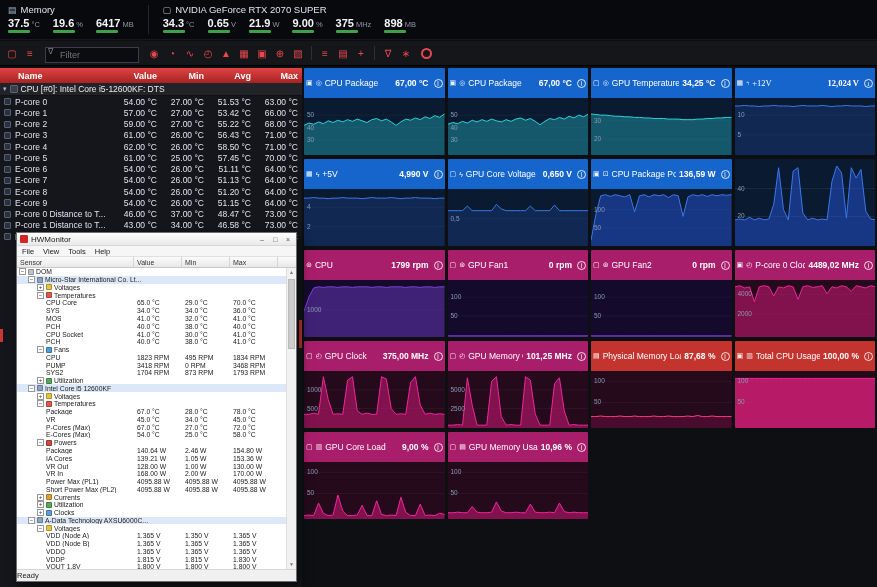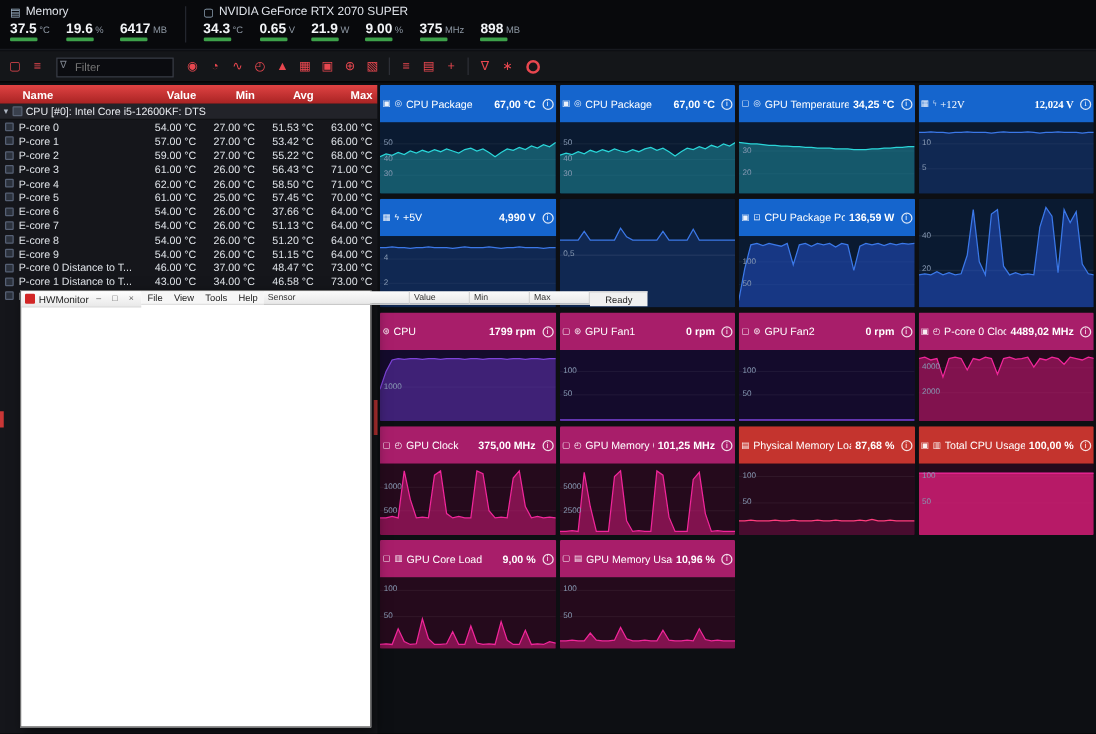--- a/index.html
+++ b/index.html
@@ -49,41 +49,41 @@
 .panel-head{height:30px;display:flex;align-items:center;padding:0 2px;gap:3px;color:#fff;font-size:8.5px;flex:none}
 .ph-icon{font-size:7px;opacity:.92}
 .ph-label{white-space:nowrap;overflow:hidden}
 .ph-value{margin-left:auto;font-weight:bold;font-size:8.5px;white-space:nowrap}
 .ph-info{width:9px;height:9px;border:1px solid rgba(255,255,255,.85);border-radius:50%;font-size:6.5px;line-height:7px;text-align:center;flex:none;margin-left:2px}
 .panel-body{flex:1;position:relative}
 .panel-body svg{position:absolute;inset:0;width:100%;height:100%;display:block}
 .tick{position:absolute;left:3px;transform:translateY(-55%);font-size:6.5px;color:#8799b3;z-index:2}
 
 
-.hw-window{position:absolute;left:16px;top:232px;width:281px;height:350px;background:#fff;border:1px solid #6f6f6f;box-shadow:3px 4px 10px rgba(0,0,0,.6);color:#1a1a1a;display:flex;flex-direction:row}
+.hw-window{position:absolute;left:16px;top:232px;width:281px;height:350px;background:#fff;border:1px solid #6f6f6f;box-shadow:3px 4px 10px rgba(0,0,0,.6);color:#1a1a1a;display:flex;flex-direction:column}
 .hw-title{height:13px;background:linear-gradient(#fefefe,#e9e9e9);display:flex;align-items:center;gap:3px;padding:0 3px;font-size:8px;border-bottom:1px solid #d8d8d8;flex:none}
 .hw-appicon{width:8px;height:8px;background:#d22626;border-radius:1px;flex:none}
 .hw-title-text{flex:1}
 .hw-winbtn{width:10px;text-align:center;color:#555;font-size:7px}
 .hw-menu{height:11px;display:flex;align-items:center;gap:9px;padding:0 5px;font-size:7.5px;background:#f6f6f6;border-bottom:1px solid #e0e0e0;flex:none}
 .hw-colhead{height:11px;display:flex;align-items:center;background:linear-gradient(#fbfbfb,#e8e8e8);border-bottom:1px solid #c9c9c9;font-size:7px;color:#333;flex:none}
 .hc{border-right:1px solid #d5d5d5;padding-left:3px;height:100%;display:flex;align-items:center}
 .hc-sensor{width:117px}.hc-val{width:48px}.hc-min{width:48px}.hc-max{width:48px}
 .hw-body{position:relative;flex:1;overflow:hidden;background:#fff}
 .hw-row{position:relative;display:flex;align-items:center;height:7.77px;font-size:6.8px;line-height:7px;white-space:nowrap}
 .hw-device{background:#dce8f7}
 .hw-toggle{width:7px;height:7px;border:1px solid #979797;background:#fff;font-size:6px;line-height:5px;text-align:center;margin-right:2px;flex:none;color:#333}
 .hw-icon{width:6px;height:6px;border-radius:1px;margin-right:2px;flex:none;border:1px solid rgba(0,0,0,.25)}
 .hw-label{overflow:hidden;max-width:106px}
 .hw-val{position:absolute;top:0;height:100%;display:flex;align-items:center}
 .hw-c1{left:120px}.hw-c2{left:168px}.hw-c3{left:216px}
 .hw-scroll{position:absolute;right:0;top:0;bottom:0;width:10px;background:#f1f1f1;border-left:1px solid #dedede}
 .hw-thumb{position:absolute;left:1px;right:1px;top:11px;height:70px;background:#cdcdcd;border:1px solid #b9b9b9}
 .hw-arrow{position:absolute;left:0;right:0;height:9px;color:#777;font-size:5px;text-align:center;line-height:9px}
-.hw-status{height:12px;background:#f0f0f0;border-top:1px solid #d6d6d6;display:flex;align-items:center;padding:0 12px;font-size:7.5px;color:#222;flex:none}
+.hw-status{height:12px;background:#f0f0f0;border-top:1px solid #d6d6d6;display:flex;align-items:center;padding:0 0;font-size:7.5px;color:#222;flex:none}
 </style>
 </head>
 <body>
 
 <div class="app">
 
   <div class="topbar">
     <div class="tb-group">
       <div class="tb-label-row">
         <span class="tb-icon">▤</span>
@@ -256,21 +256,21 @@
           <span class="s-val">61.00 °C</span>
           <span class="s-val">25.00 °C</span>
           <span class="s-val">57.45 °C</span>
           <span class="s-val">70.00 °C</span>
         </div>
         <div class="s-row">
           <span class="s-icon"></span>
           <span class="s-name">E-core 6</span>
           <span class="s-val">54.00 °C</span>
           <span class="s-val">26.00 °C</span>
-          <span class="s-val">37.66 °C</span>
+          <span class="s-val">51.11 °C</span>
           <span class="s-val">64.00 °C</span>
         </div>
         <div class="s-row">
           <span class="s-icon"></span>
           <span class="s-name">E-core 7</span>
           <span class="s-val">54.00 °C</span>
           <span class="s-val">26.00 °C</span>
           <span class="s-val">51.13 °C</span>
           <span class="s-val">64.00 °C</span>
         </div>
@@ -413,20 +413,27 @@
             <line x1="0" x2="100" y1="12.80" y2="12.80" stroke="rgba(255,255,255,0.07)" stroke-width="0.5"></line>
             <line x1="0" x2="100" y1="26.40" y2="26.40" stroke="rgba(255,255,255,0.07)" stroke-width="0.5"></line>
             <polygon points="0,40 0.00,6.40 3.45,6.40 6.90,6.00 10.34,6.40 13.79,6.40 17.24,6.80 20.69,6.40 24.14,6.40 27.59,6.00 31.03,6.40 34.48,6.40 37.93,6.40 41.38,6.80 44.83,6.40 48.28,6.00 51.72,6.40 55.17,6.40 58.62,6.40 62.07,6.00 65.52,6.40 68.97,6.80 72.41,6.40 75.86,6.40 79.31,6.00 82.76,6.40 86.21,6.40 89.66,6.40 93.10,6.80 96.55,6.40 100.00,6.40 100,40" fill="rgba(40,90,200,0.22)"></polygon>
             <polyline points="0.00,6.40 3.45,6.40 6.90,6.00 10.34,6.40 13.79,6.40 17.24,6.80 20.69,6.40 24.14,6.40 27.59,6.00 31.03,6.40 34.48,6.40 37.93,6.40 41.38,6.80 44.83,6.40 48.28,6.00 51.72,6.40 55.17,6.40 58.62,6.40 62.07,6.00 65.52,6.40 68.97,6.80 72.41,6.40 75.86,6.40 79.31,6.00 82.76,6.40 86.21,6.40 89.66,6.40 93.10,6.80 96.55,6.40 100.00,6.40" fill="none" stroke="#3b78e8" stroke-width="1" vector-effect="non-scaling-stroke"></polyline>
           </svg>
           <span class="tick" style="top: 32%;">4</span>
           <span class="tick" style="top: 66%;">2</span>
         </div>
       </div>
       <div class="panel">
+        <div class="panel-head" style="background: rgb(21, 101, 205);">
+          <span class="ph-icon">▢</span>
+          <span class="ph-icon">ϟ</span>
+          <span class="ph-label">GPU Core Voltage</span>
+          <span class="ph-value">0,650 V</span>
+          <span class="ph-info">i</span>
+        </div>
         <div class="panel-body" style="background: rgb(10, 26, 49);">
           <svg viewBox="0 0 100 40" preserveAspectRatio="none">
             <line x1="0" x2="100" y1="20.80" y2="20.80" stroke="rgba(255,255,255,0.07)" stroke-width="0.5"></line>
             <polygon points="0,40 0.00,15.20 3.45,15.20 6.90,15.20 10.34,15.20 13.79,12.00 17.24,15.20 20.69,15.20 24.14,15.20 27.59,15.20 31.03,15.20 34.48,10.80 37.93,14.00 41.38,15.20 44.83,15.20 48.28,15.20 51.72,15.20 55.17,15.20 58.62,12.00 62.07,15.20 65.52,15.20 68.97,15.20 72.41,15.20 75.86,11.20 79.31,15.20 82.76,15.20 86.21,15.20 89.66,15.20 93.10,15.20 96.55,15.20 100.00,15.20 100,40" fill="rgba(40,90,200,0.22)"></polygon>
             <polyline points="0.00,15.20 3.45,15.20 6.90,15.20 10.34,15.20 13.79,12.00 17.24,15.20 20.69,15.20 24.14,15.20 27.59,15.20 31.03,15.20 34.48,10.80 37.93,14.00 41.38,15.20 44.83,15.20 48.28,15.20 51.72,15.20 55.17,15.20 58.62,12.00 62.07,15.20 65.52,15.20 68.97,15.20 72.41,15.20 75.86,11.20 79.31,15.20 82.76,15.20 86.21,15.20 89.66,15.20 93.10,15.20 96.55,15.20 100.00,15.20" fill="none" stroke="#3b78e8" stroke-width="1" vector-effect="non-scaling-stroke"></polyline>
           </svg>
           <span class="tick" style="top: 52%;">0,5</span>
         </div>
       </div>
       <div class="panel">

